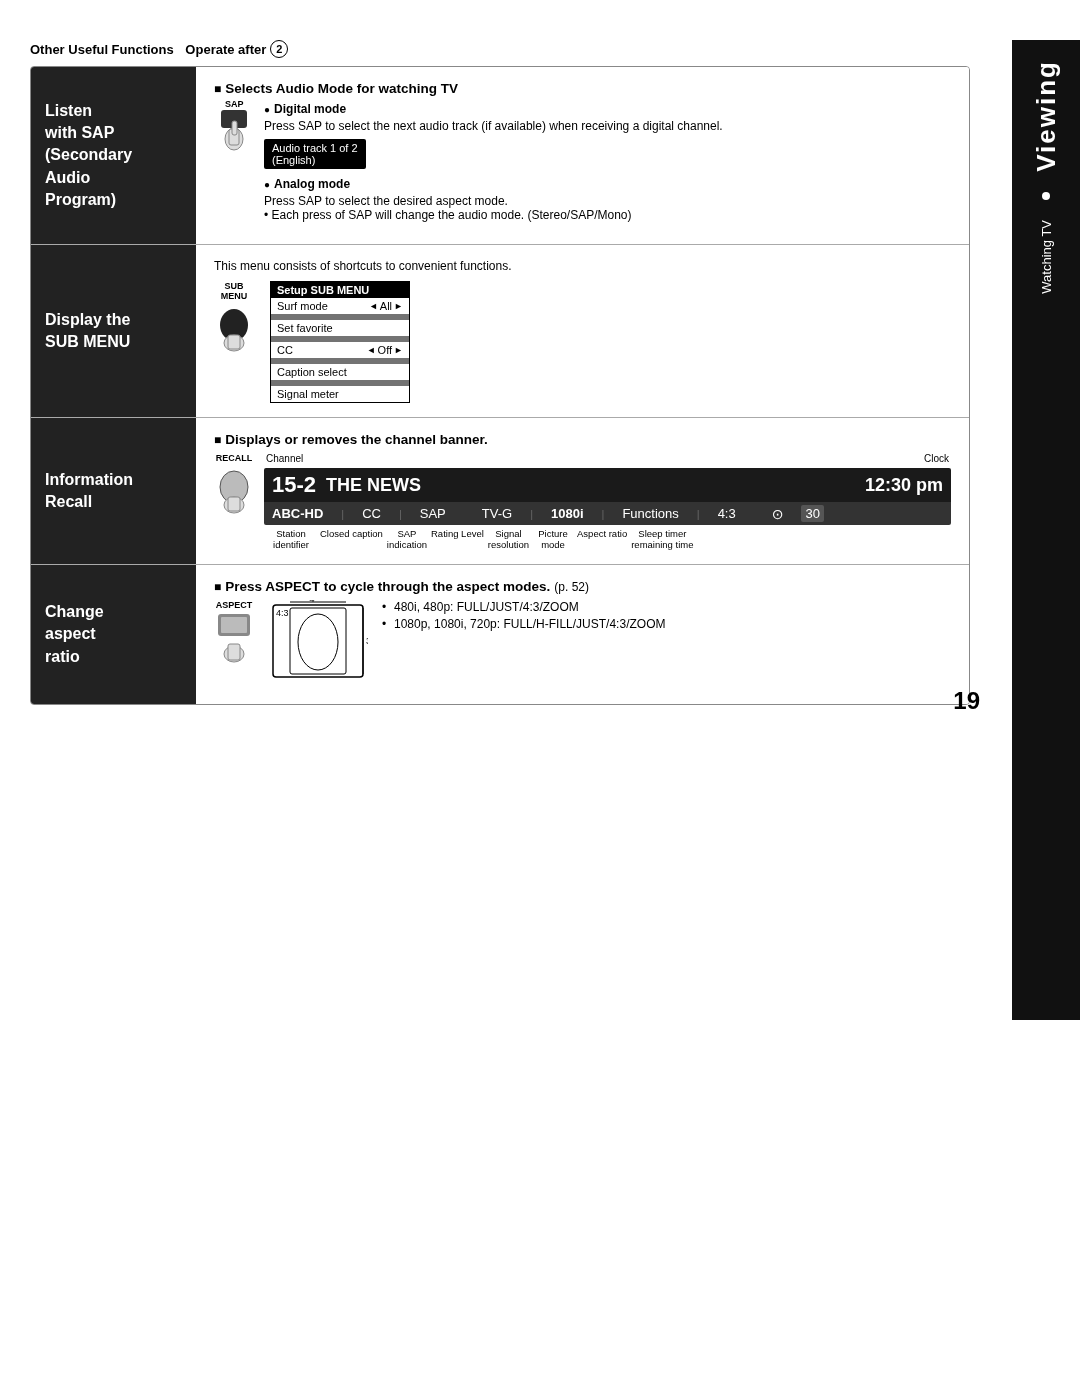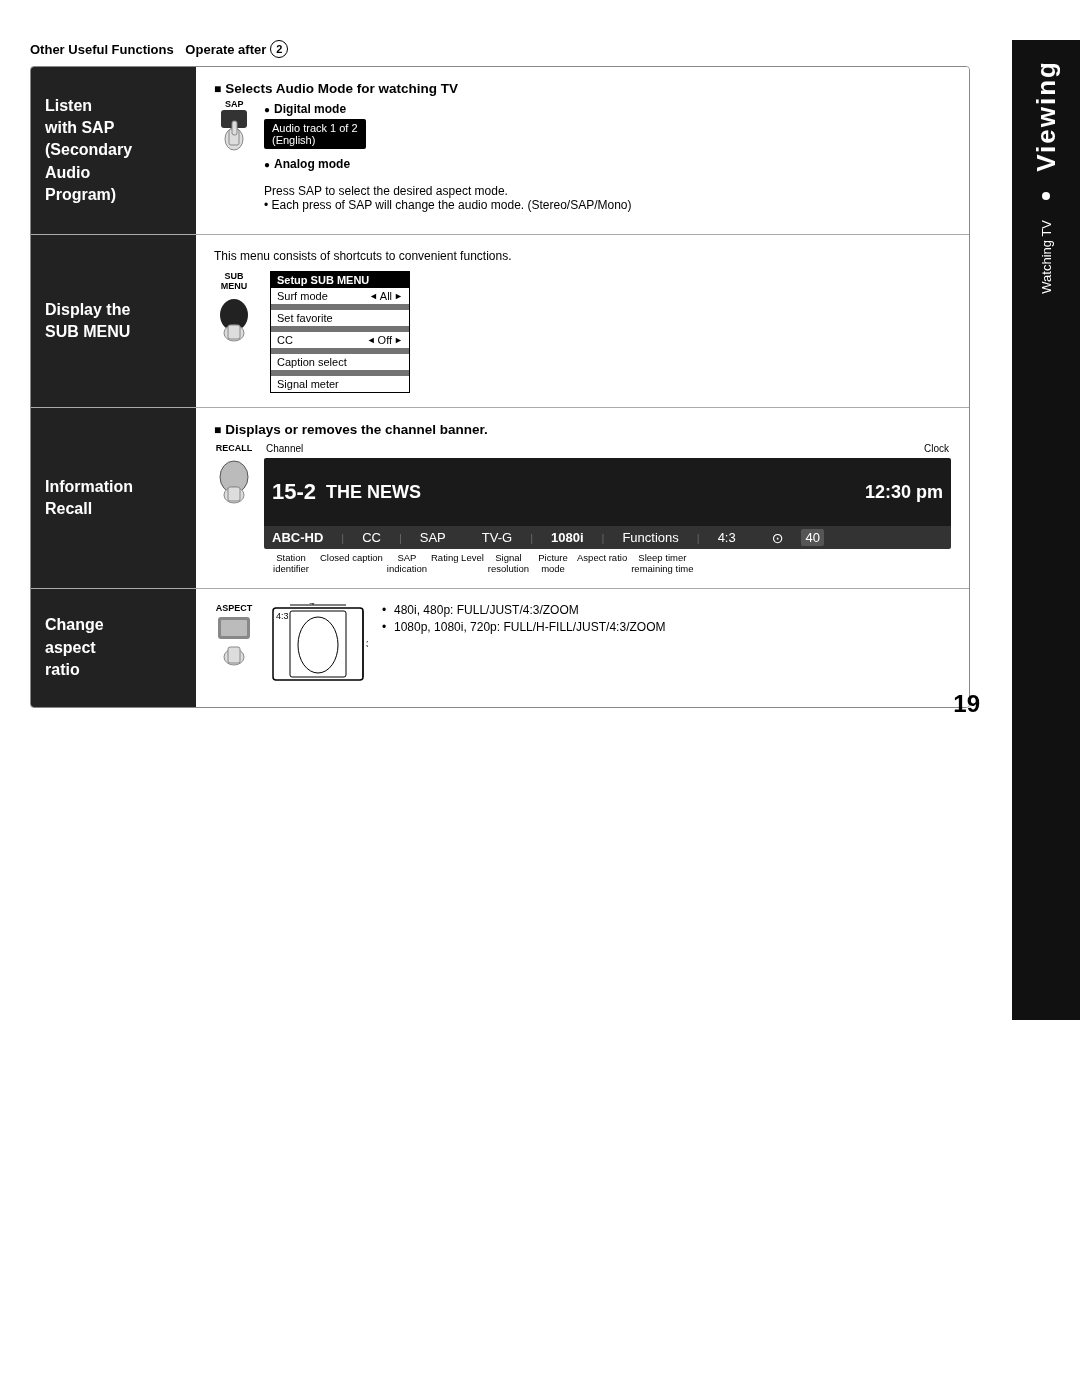--- a/index.html
+++ b/index.html
@@ -129,21 +129,21 @@
       color: #fff;
       font-size: 11px;
       padding: 3px 8px;
       border-radius: 2px;
       margin-bottom: 8px;
     }
 
     .analog-mode-title {
       font-weight: bold;
       font-size: 12px;
-      margin-bottom: 13px;
+      margin-bottom: 3px;
       display: flex;
       align-items: center;
       gap: 4px;
     }
     .analog-mode-title::before {
       content: "●";
       font-size: 10px;
     }
 
     .analog-mode-text {
@@ -220,21 +220,21 @@
     .banner-labels-top {
       display: flex;
       justify-content: space-between;
       font-size: 10px;
       margin-bottom: 4px;
       padding: 0 2px;
     }
     .banner-main {
       background: #1a1a1a;
       color: #fff;
-      padding: 21px 8px;
+      padding: 4px 8px;
       display: flex;
       justify-content: space-between;
       align-items: center;
       border-radius: 2px 2px 0 0;
     }
     .banner-ch {
       font-size: 20px;
       font-weight: bold;
       display: flex;
       align-items: baseline;
@@ -407,20 +407,23 @@
               <ellipse cx="19" cy="42" rx="9" ry="11" fill="#ddd" stroke="#888" stroke-width="1"></ellipse>
               <rect x="14" y="32" width="10" height="16" rx="2" fill="#ddd" stroke="#888" stroke-width="1"></rect>
 
               <rect x="17" y="24" width="5" height="14" rx="2" fill="#ddd" stroke="#888" stroke-width="1"></rect>
             </svg>
           </div>
 
           <div>
             <div class="digital-mode-title">
               <span>Digital mode</span>
+            </div>
+            <div class="digital-mode-text">
+              <span>Press SAP to select the next audio track (if available) when receiving a digital channel.</span>
             </div>
             <div class="audio-track-box">
               <div>Audio track 1 of 2</div>
               <div>(English)</div>
             </div>
             <div class="analog-mode-title">
               <span>Analog mode</span>
             </div>
             <div class="analog-mode-text">
               <span>Press SAP to select the desired aspect mode.</span>
@@ -538,21 +541,21 @@
                 <span class="banner-sep"></span>
                 <span>TV-G</span>
                 <span class="banner-sep">|</span>
                 <span style="font-weight:bold;">1080i</span>
                 <span class="banner-sep">|</span>
                 <span>Functions</span>
                 <span class="banner-sep">|</span>
                 <span>4:3</span>
                 <span class="banner-sep"></span>
                 <span class="clock-icon">⊙</span>
-                <span class="timer-val">40</span>
+                <span class="timer-val">30</span>
               </div>
 
               <div class="banner-bottom-labels" style="font-size:9.5px; margin-top:3px; gap:4px; flex-wrap:wrap;">
                 <span style="min-width:50px; text-align:center;">Station<br>identifier</span>
                 <span style="min-width:50px; text-align:center;">Closed caption</span>
                 <span style="min-width:40px; text-align:center;">SAP<br>indication</span>
                 <span style="min-width:50px; text-align:center;">Rating Level</span>
                 <span style="min-width:40px; text-align:center;">Signal<br>resolution</span>
                 <span style="min-width:40px; text-align:center;">Picture<br>mode</span>
                 <span style="min-width:50px; text-align:center;">Aspect ratio</span>
@@ -564,20 +567,24 @@
       </div>
     </div>
 
     <div class="section-row">
       <div class="section-label">
         <span style="white-space:pre-line; line-height:1.4;">Change
 aspect
 ratio</span>
       </div>
       <div class="section-content">
+        <div class="section-header">
+          <span>Press ASPECT to cycle through the aspect modes.</span>
+          <span style="font-size:12px; font-weight:normal;">(p. 52)</span>
+        </div>
 
         <div class="aspect-body">
 
           <div>
             <div style="font-size:9px; font-weight:bold; text-align:center; margin-bottom:2px;">ASPECT</div>
             <svg width="40" height="55" viewBox="0 0 40 55">
               <rect x="4" y="2" width="32" height="22" rx="3" fill="#888"></rect>
               <rect x="7" y="5" width="26" height="16" rx="1" fill="#bbb"></rect>
               <ellipse cx="20" cy="42" rx="10" ry="8" fill="#ddd" stroke="#888" stroke-width="1"></ellipse>
               <rect x="14" y="32" width="12" height="16" rx="2" fill="#ddd" stroke="#888" stroke-width="1"></rect>

